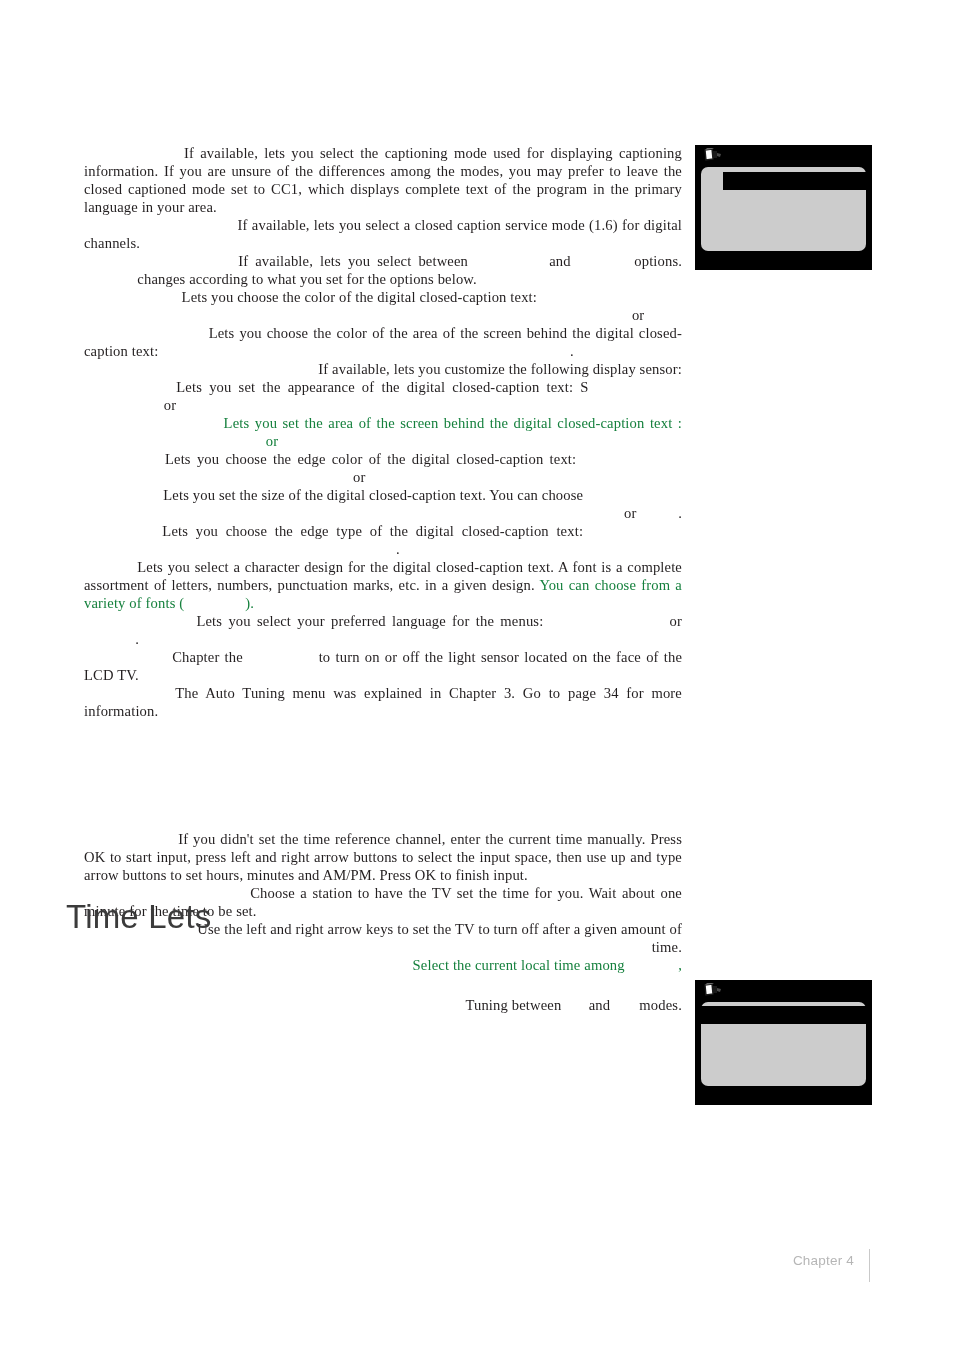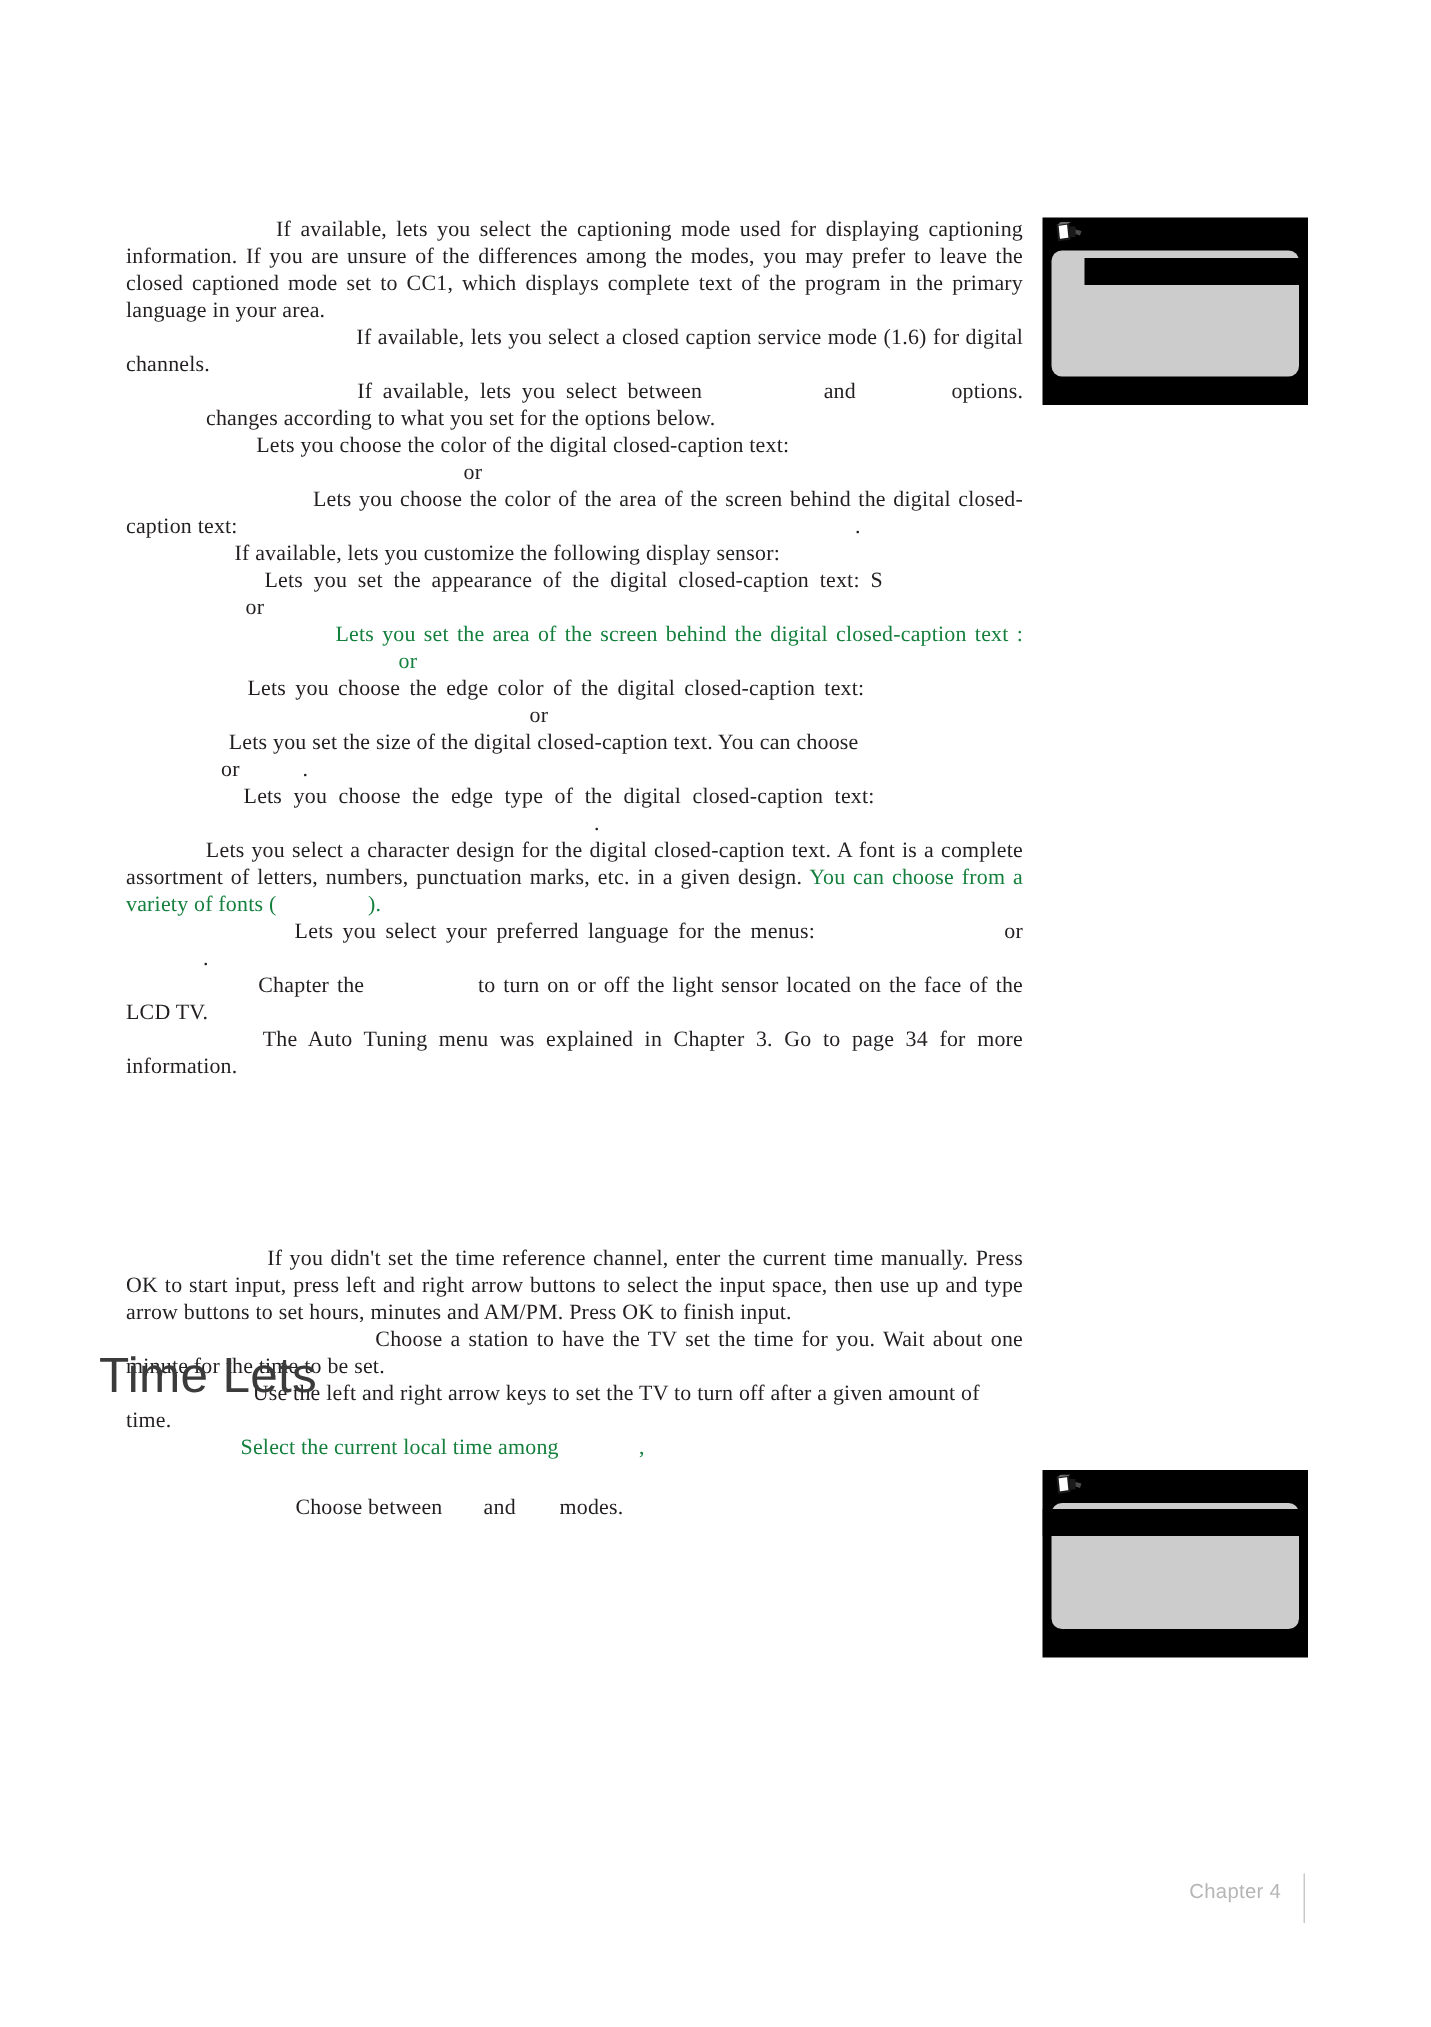--- a/index.html
+++ b/index.html
@@ -32,21 +32,21 @@
   .para {
     font-size: 14.6px;
     line-height: 18px;
     letter-spacing: 0.01em;
     color: #231f20;
     margin: 0;
     text-align: justify;
     text-justify: inter-word;
     font-family: Liberation Serif, serif;
   }
-  .para.nojust { text-align: left; }
+  .para.nojust { text-align: right; }
 
   
   .term {
     visibility: hidden;
     font-weight: bold;
   }
 
   .red { color: #15803d; }
 
   
@@ -161,21 +161,21 @@
     <p class="para"><span class="term">Current Time</span> <span>If you didn't set the time reference channel, enter the current time manually. Press OK to start input, press left and right arrow buttons to select the input space, then use up and type arrow buttons to set hours, minutes and AM/PM. Press OK to finish input.</span></p>
 
     <p class="para"><span class="term">Time Reference Channel</span> <span>Choose a station to have the TV set the time for you. Wait about one minute for the time to be set.</span></p>
 
     <p class="para nojust"><span class="term">Sleep Timer&nbsp;</span> <span>Use the left and right arrow keys to set the TV to turn off after a given amount of time.</span></p>
 
     <p class="para nojust red"><span class="term">Time Zone&nbsp;</span> <span>Select the current local time among</span> <span class="term">Eastern</span><span>,</span></p>
 
     <div style="height:22px"></div>
 
-    <p class="para nojust"><span class="term">Daylight Saving&nbsp;&nbsp;</span> <span>Choose between</span> <span class="term">On</span> <span>and</span> <span class="term">Off</span> <span>modes.</span></p>
+    <p class="para nojust"><span class="term">Daylight Saving&nbsp;&nbsp;</span> <span>Tuning between</span> <span class="term">On</span> <span>and</span> <span class="term">Off</span> <span>modes.</span></p>
 
   </div>
 
   <div class="section-heading">Time Lets</div>
 
   <div class="osd" id="osd-top">
     <div class="osd-inner"></div>
     <div class="osd-highlight"></div>
     <svg class="osd-icon" viewBox="0 0 20 17">
       <path d="M2 2 L9 1 L10 11 L3 12 Z" fill="#ffffff" stroke="#1a1a1a" stroke-width="1.4"></path>

